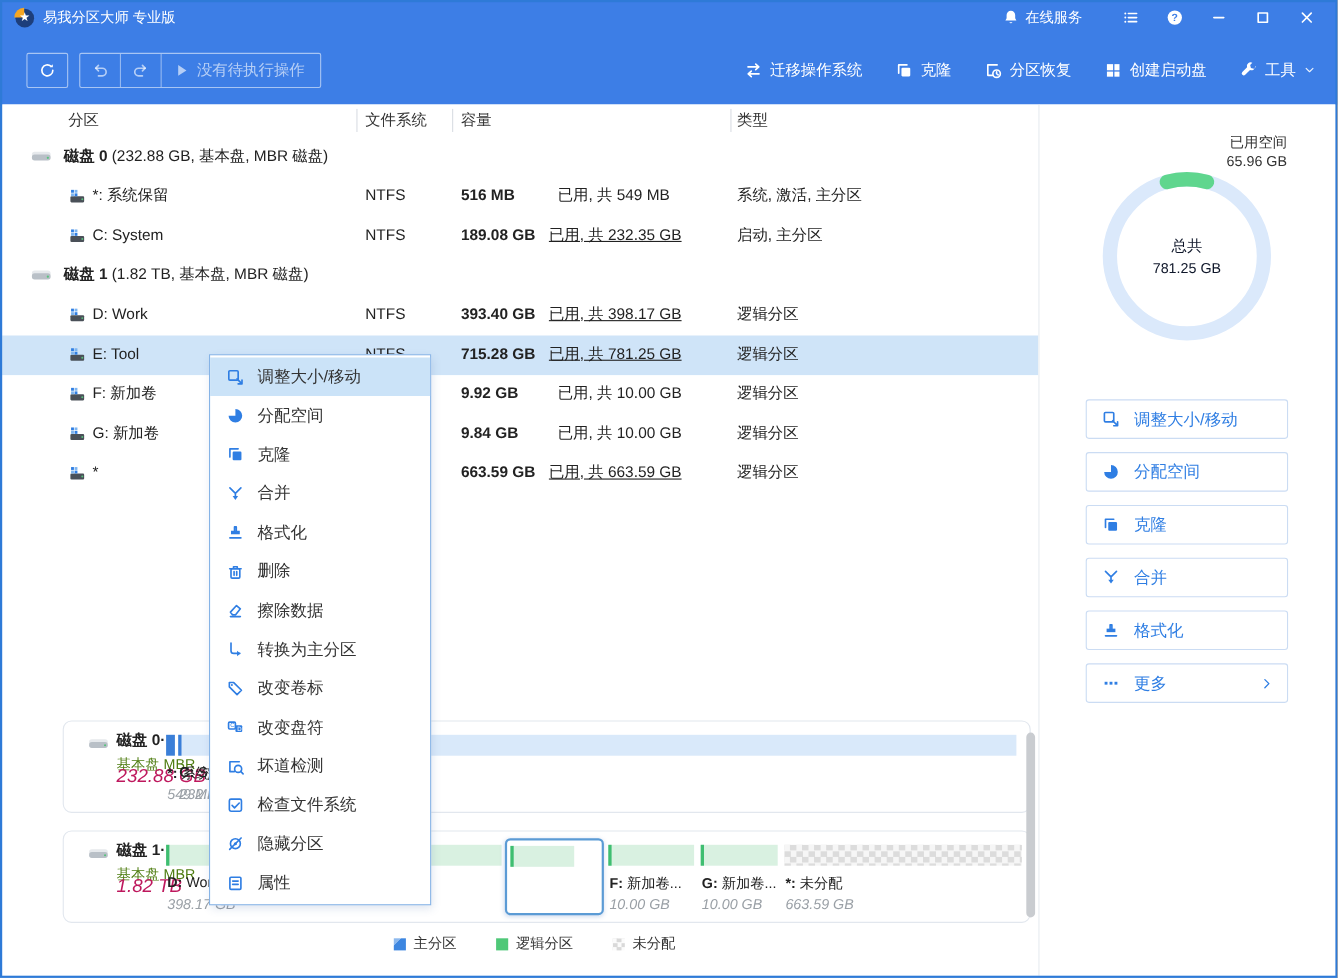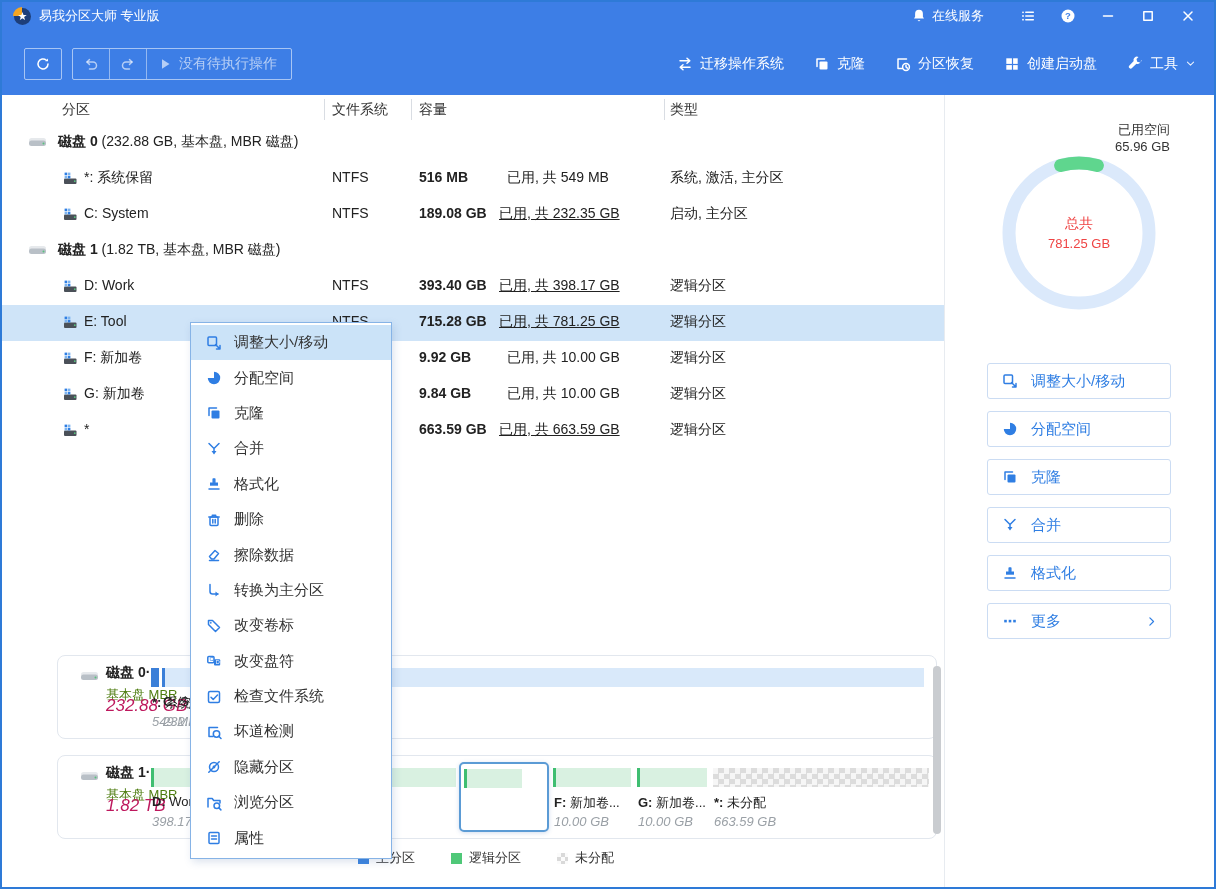--- a/index.html
+++ b/index.html
@@ -69,21 +69,21 @@
   #legend{position:absolute;left:358px;top:849px;display:flex;gap:36px;font-size:13px;color:#333;align-items:center;z-index:10;}
   .lg{display:flex;align-items:center;gap:7px;}
   .sw{width:11px;height:11px;display:inline-block;}
   .sw.primary{background:linear-gradient(135deg,#8db9ee 0 30%,#3d86e0 0);}
   .sw.logical{background:#4fc878;}
   .sw.unallocated{background:conic-gradient(#d9d9d9 25%,#fbfbfb 0 50%,#d9d9d9 0 75%,#fbfbfb 0);background-size:8px 8px;}
   #vscroll{position:absolute;left:933px;top:666px;width:8px;height:168px;background:#c9ccd0;border-radius:4px;z-index:12;}
   
   #sidebar{position:absolute;left:944px;top:95px;right:2px;bottom:2px;background:#fff;border-left:1px solid #e7ebf0;}
   #donut-wrap{position:absolute;left:49px;top:53px;width:170px;height:170px;}
-  #donut-center{position:absolute;left:0;top:0;width:170px;height:170px;display:flex;flex-direction:column;align-items:center;justify-content:center;color:#ef4444;pointer-events:none;}
+  #donut-center{position:absolute;left:0;top:0;width:170px;height:170px;display:flex;flex-direction:column;align-items:center;justify-content:center;color:#0f172a;pointer-events:none;}
   #donut-center .t1{font-size:14px;}
   #donut-center .t2{font-size:13px;margin-top:3px;}
   #used-label{position:absolute;right:44px;top:26px;text-align:right;color:#333;font-size:13px;line-height:17px;}
   .sbtn{position:absolute;left:42px;width:184px;height:36px;border:1px solid #cbdcf3;border-radius:3px;background:#fff;
         display:flex;align-items:center;gap:13px;padding-left:14px;box-sizing:border-box;font-size:15px;color:#2f7ee3;cursor:default;}
   .sbtn .chev{margin-left:auto;margin-right:12px;display:flex;}
   svg{display:block;}
 </style>
 </head>
 <body>
@@ -472,55 +472,45 @@
             <rect x="8" y="6.3" width="6.2" height="6.2" rx="1" fill="currentColor" stroke="none"></rect>
             <text x="3.4" y="8.3" font-size="5.5" fill="currentColor" stroke="none">C</text>
             <text x="9.7" y="11.2" font-size="5.5" fill="#fff" stroke="none">D</text>
           </svg>
         </span>
         <span>改变盘符</span>
       </div>
       <div class="mi">
         <span class="mic">
           <svg width="16" height="16" viewBox="0 0 16 16" fill="none" stroke="currentColor" stroke-width="1.5" stroke-linecap="round" stroke-linejoin="round">
-            <rect x="2.5" y="2.5" width="11" height="11" rx="1.5"></rect>
-            <path d="M5 8.2l2.2 2.2L11.5 6"></path>
-          </svg>
-        </span>
-        <span>检查文件系统</span>
-      </div>
-      <div class="mi">
-        <span class="mic">
-          <svg width="16" height="16" viewBox="0 0 16 16" fill="none" stroke="currentColor" stroke-width="1.5" stroke-linecap="round" stroke-linejoin="round">
             <path d="M11.5 3.5H3v9h4"></path>
             <circle cx="10.5" cy="10" r="3.2"></circle>
             <path d="M12.8 12.3L15 14.5"></path>
           </svg>
         </span>
         <span>坏道检测</span>
       </div>
       <div class="mi">
         <span class="mic">
           <svg width="16" height="16" viewBox="0 0 16 16" fill="none" stroke="currentColor" stroke-width="1.5" stroke-linecap="round" stroke-linejoin="round">
+            <rect x="2.5" y="2.5" width="11" height="11" rx="1.5"></rect>
+            <path d="M5 8.2l2.2 2.2L11.5 6"></path>
+          </svg>
+        </span>
+        <span>检查文件系统</span>
+      </div>
+      <div class="mi">
+        <span class="mic">
+          <svg width="16" height="16" viewBox="0 0 16 16" fill="none" stroke="currentColor" stroke-width="1.5" stroke-linecap="round" stroke-linejoin="round">
             <circle cx="8" cy="8" r="4.5"></circle>
             <circle cx="8" cy="8" r="1.4" fill="currentColor" stroke="none"></circle>
             <path d="M2.8 13.2L13.2 2.8"></path>
           </svg>
         </span>
         <span>隐藏分区</span>
-      </div>
-      <div class="mi">
-        <span class="mic">
-          <svg width="16" height="16" viewBox="0 0 16 16" fill="none" stroke="currentColor" stroke-width="1.5" stroke-linecap="round" stroke-linejoin="round">
-            <path d="M2 12V3.5h4.2L7.7 5.5H14V8"></path>
-            <circle cx="10.8" cy="10.8" r="2.8"></circle>
-            <path d="M12.9 12.9l2 2"></path>
-          </svg>
-        </span>
-        <span>浏览分区</span>
       </div>
       <div class="mi">
         <span class="mic">
           <svg width="16" height="16" viewBox="0 0 16 16" fill="none" stroke="currentColor" stroke-width="1.5" stroke-linecap="round" stroke-linejoin="round">
             <rect x="3" y="2.5" width="10" height="11" rx="1"></rect>
             <path d="M5.5 6h5M5.5 9h5"></path>
           </svg>
         </span>
         <span>属性</span>
       </div>

